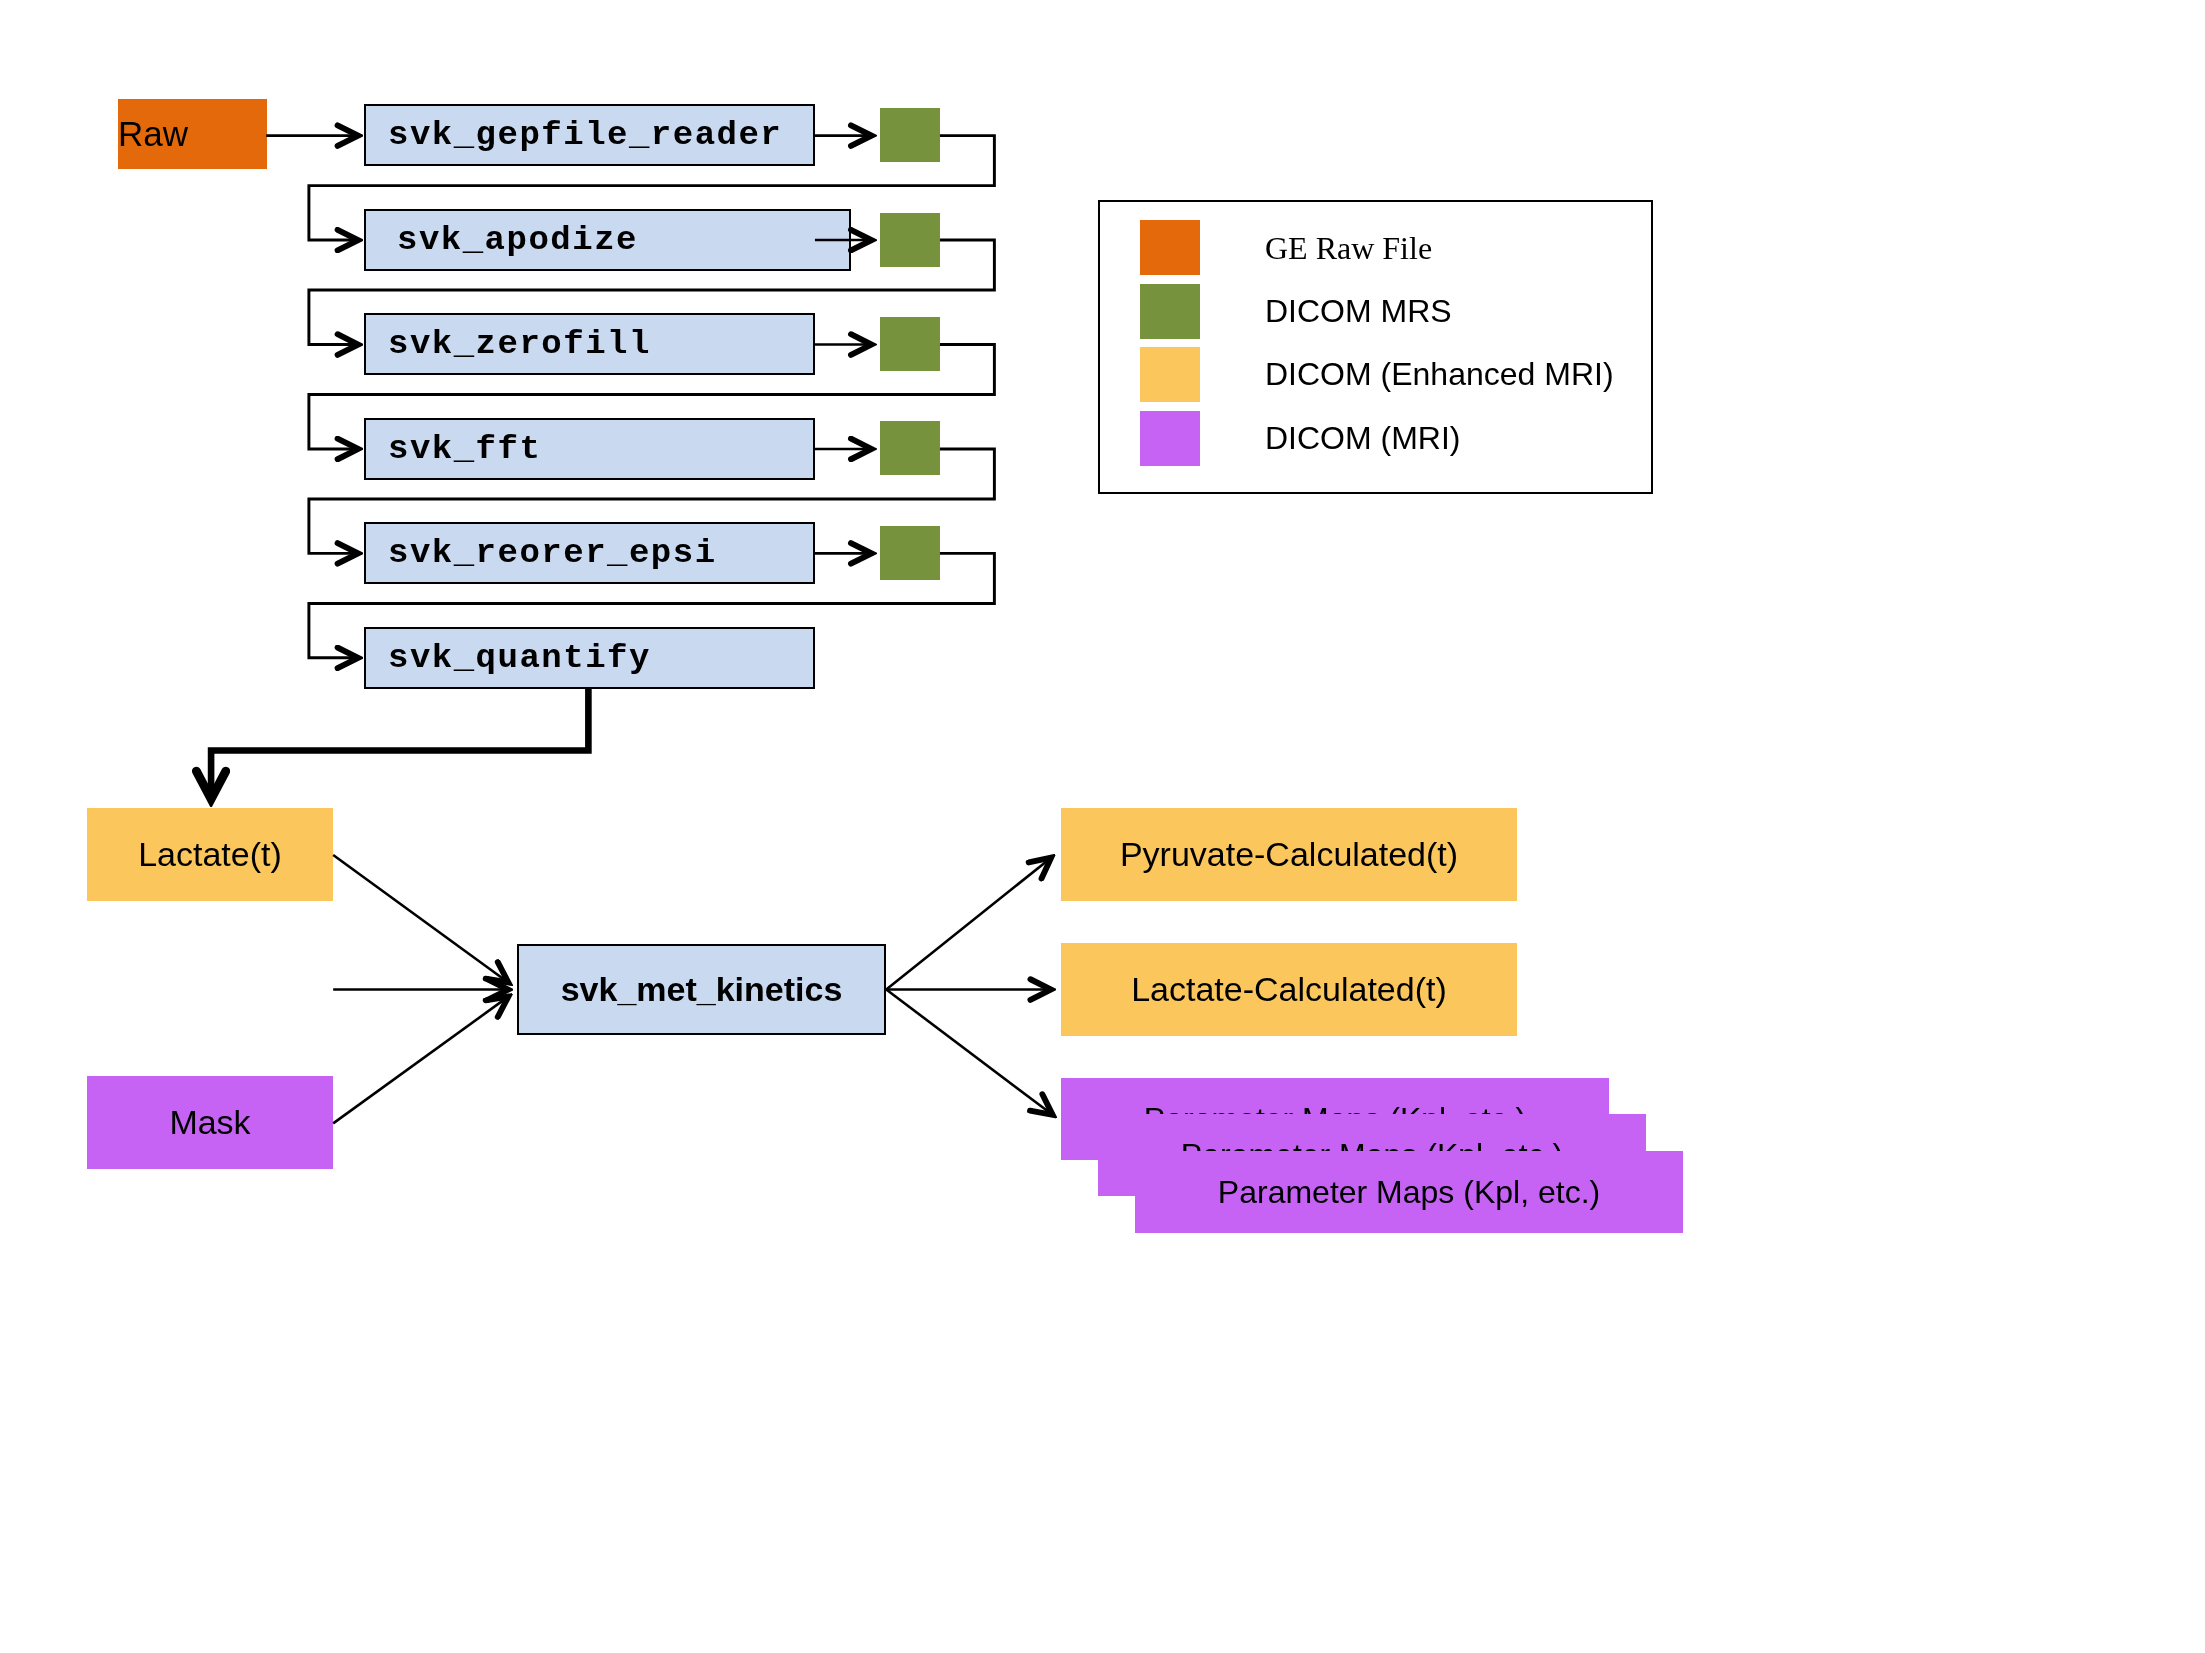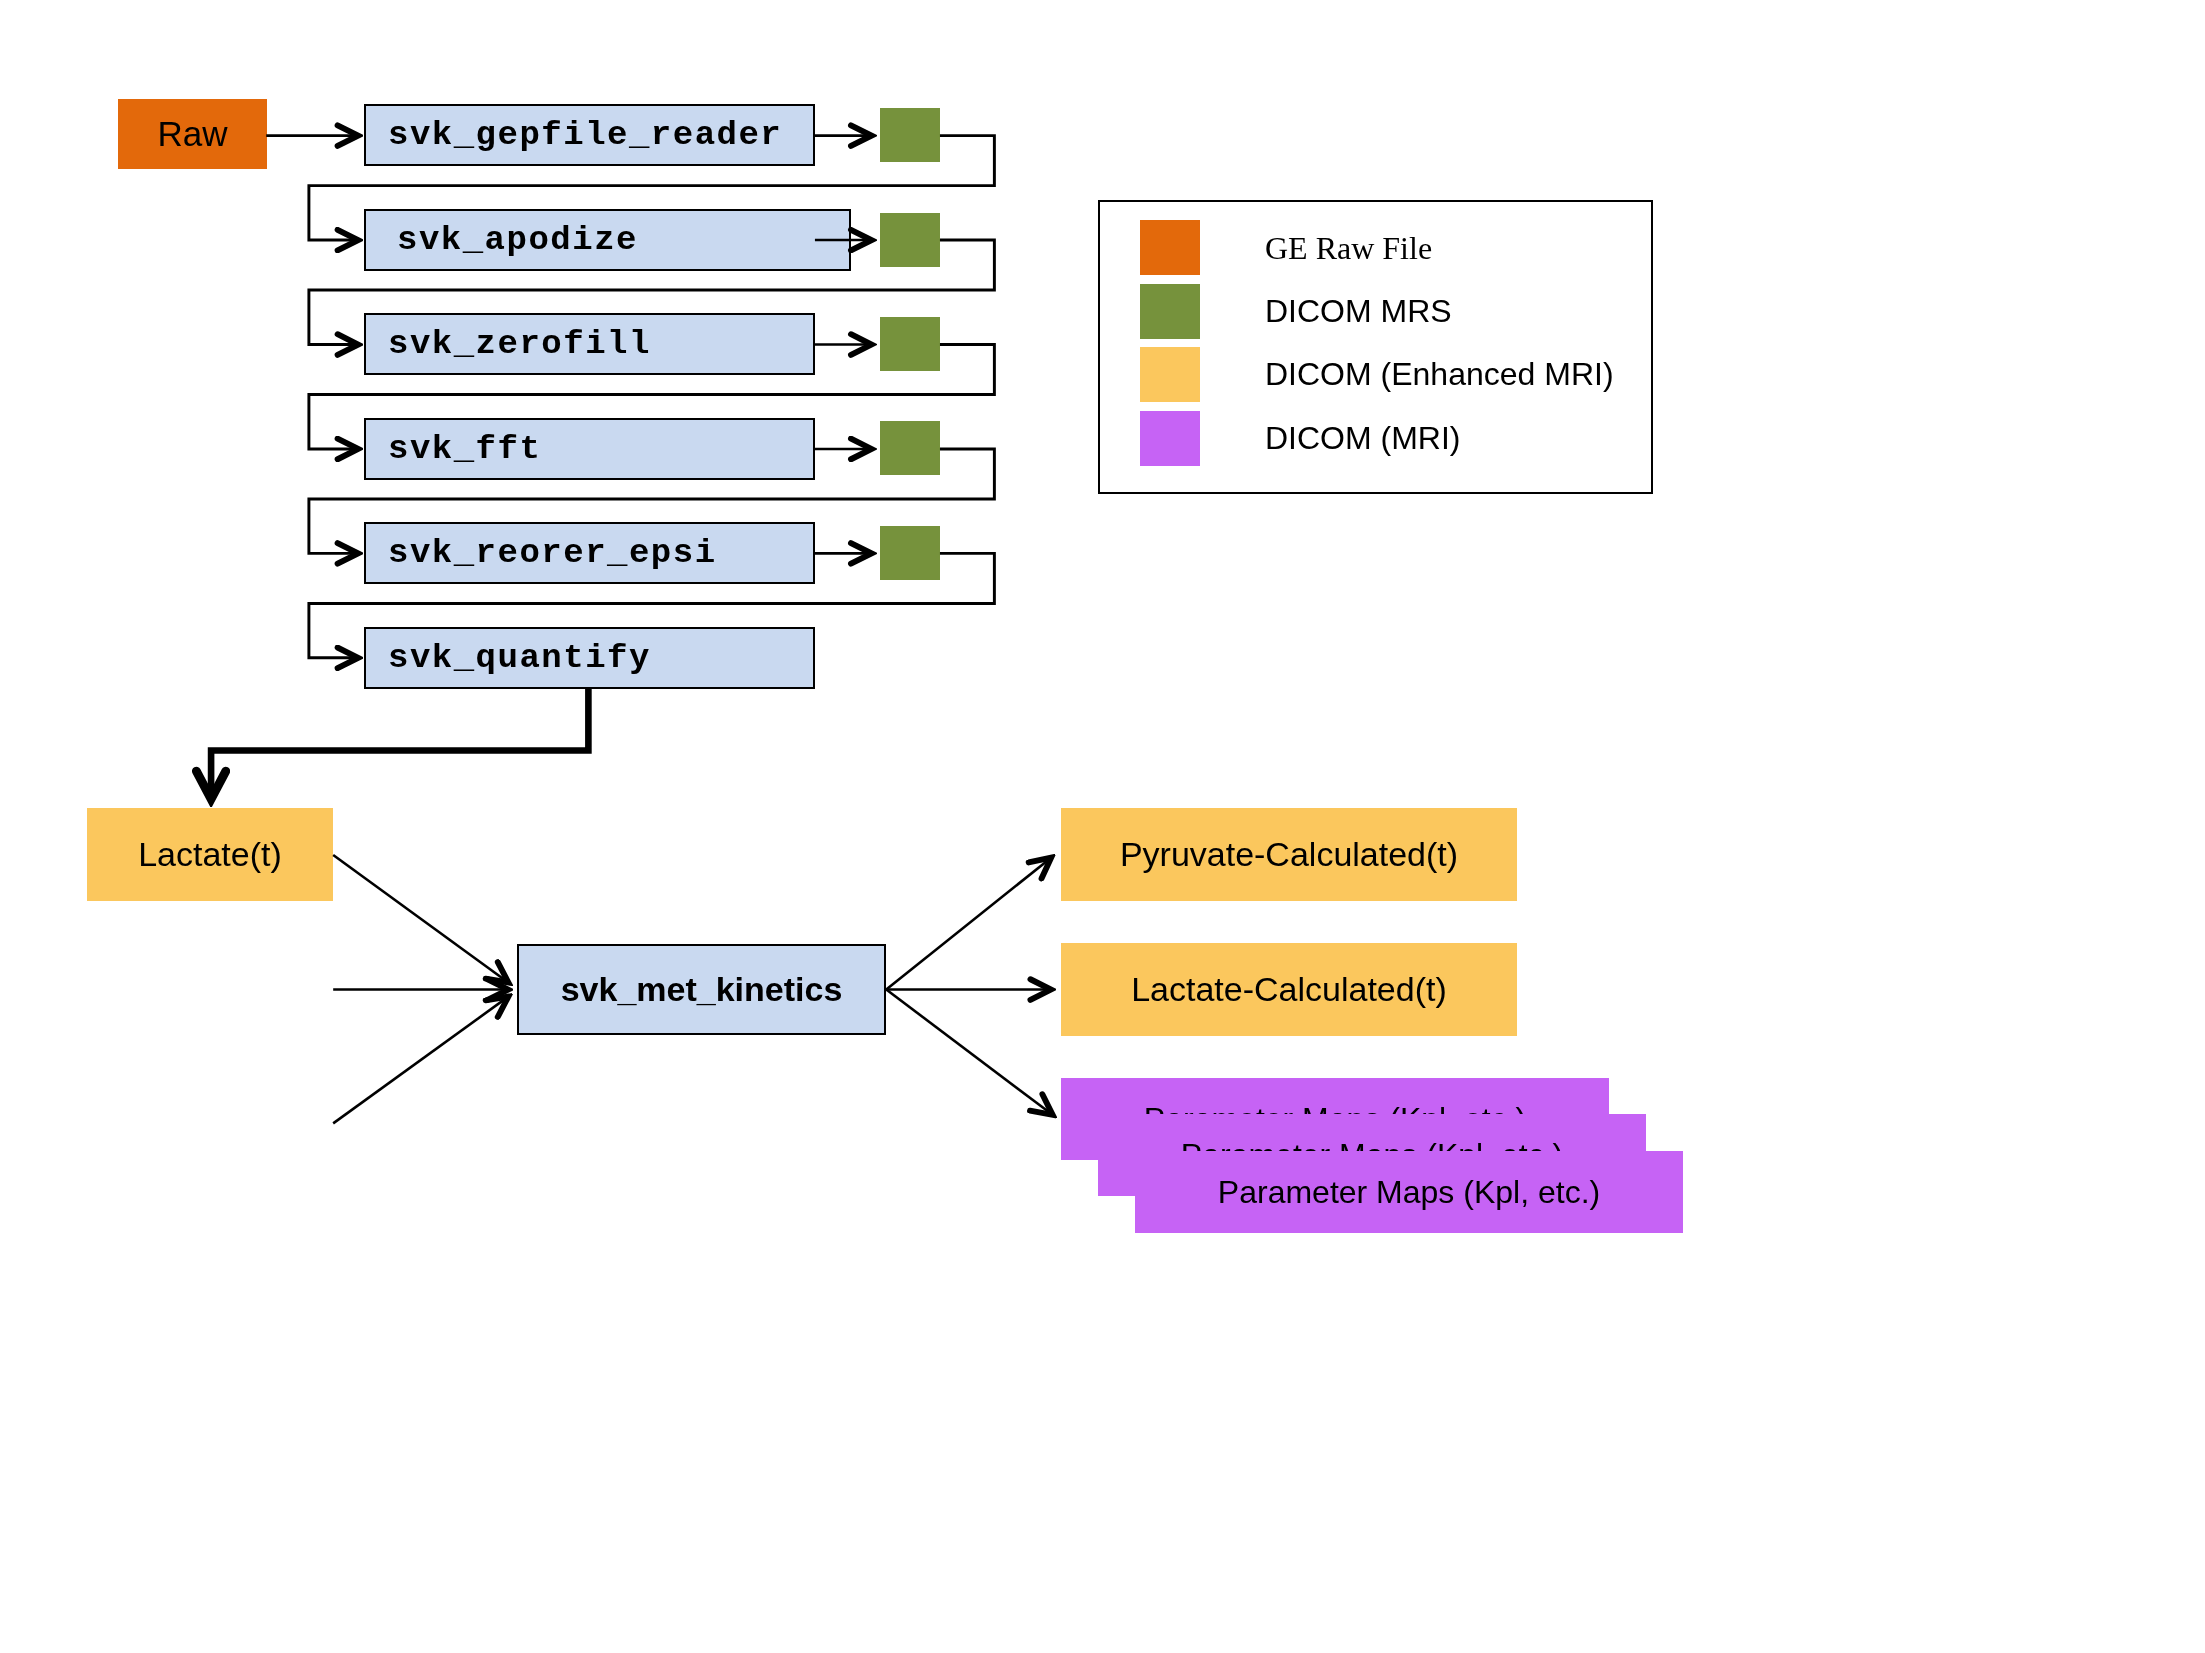--- a/index.html
+++ b/index.html
@@ -11,21 +11,21 @@
   .box { display:flex; align-items:center; }
 
   
   .proc {
     background:#C9D9F0; border:2.2px solid #000;
     font-family:"Liberation Mono","DejaVu Sans Mono",monospace;
     font-weight:bold; font-size:34px; letter-spacing:1.5px;
     padding-left:22px;
   }
   
-  .raw { background:#E3690B; justify-content:center; font-size:35px; }
+  .raw { background:#E3690B; justify-content:flex-start; font-size:35px; }
 
   
   .gsq { background:#76923C; }
 
   
   .yellow { background:#FBC75D; }
   .purple { background:#C663F5; }
   .io { font-size:34px; justify-content:center; }
 
   .kinetics {
@@ -126,20 +126,23 @@
     <div class="sw sw3" style="top:209px;"></div>
     <div class="lg-label" style="top:46px;font-family:Liberation Serif, serif;">GE Raw File</div>
     <div class="lg-label" style="top:109px;">DICOM MRS</div>
     <div class="lg-label" style="top:172px;">DICOM (Enhanced MRI)</div>
     <div class="lg-label" style="top:236px;">DICOM (MRI)</div>
   </div>
 
   <div class="abs box io yellow" style="left:87px; top:808px; width:246px; height:93px;">
     <span>Lactate(t)</span>
   </div>
+  <div class="abs box io purple" style="left:87px; top:1076px; width:246px; height:93px;">
+    <span>Mask</span>
+  </div>
 
   <div class="abs box kinetics" style="left:517px; top:944px; width:369px; height:91px;">
     <span>svk_met_kinetics</span>
   </div>
 
   <div class="abs box io yellow" style="left:1061px; top:808px; width:456px; height:93px;">
     <span>Pyruvate-Calculated(t)</span>
   </div>
   <div class="abs box io yellow" style="left:1061px; top:943px; width:456px; height:93px;">
     <span>Lactate-Calculated(t)</span>

